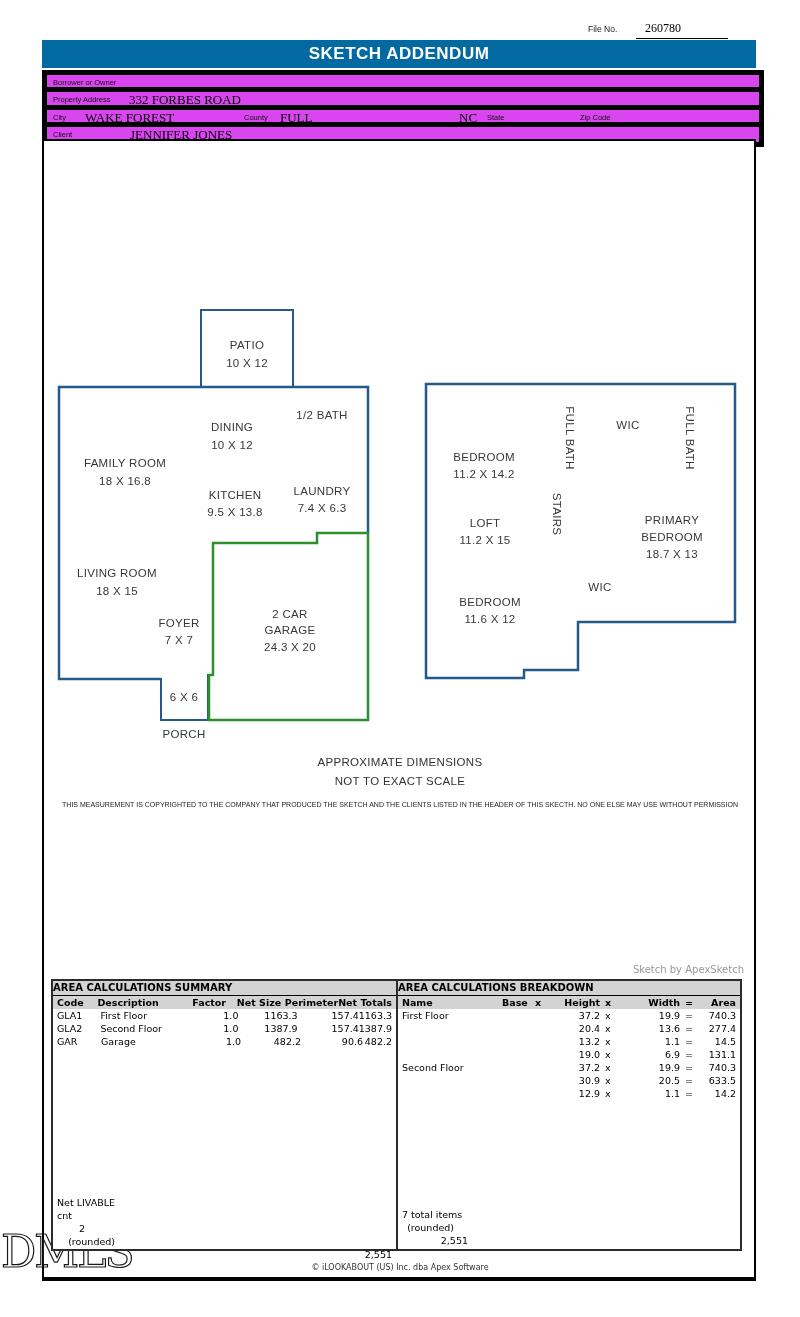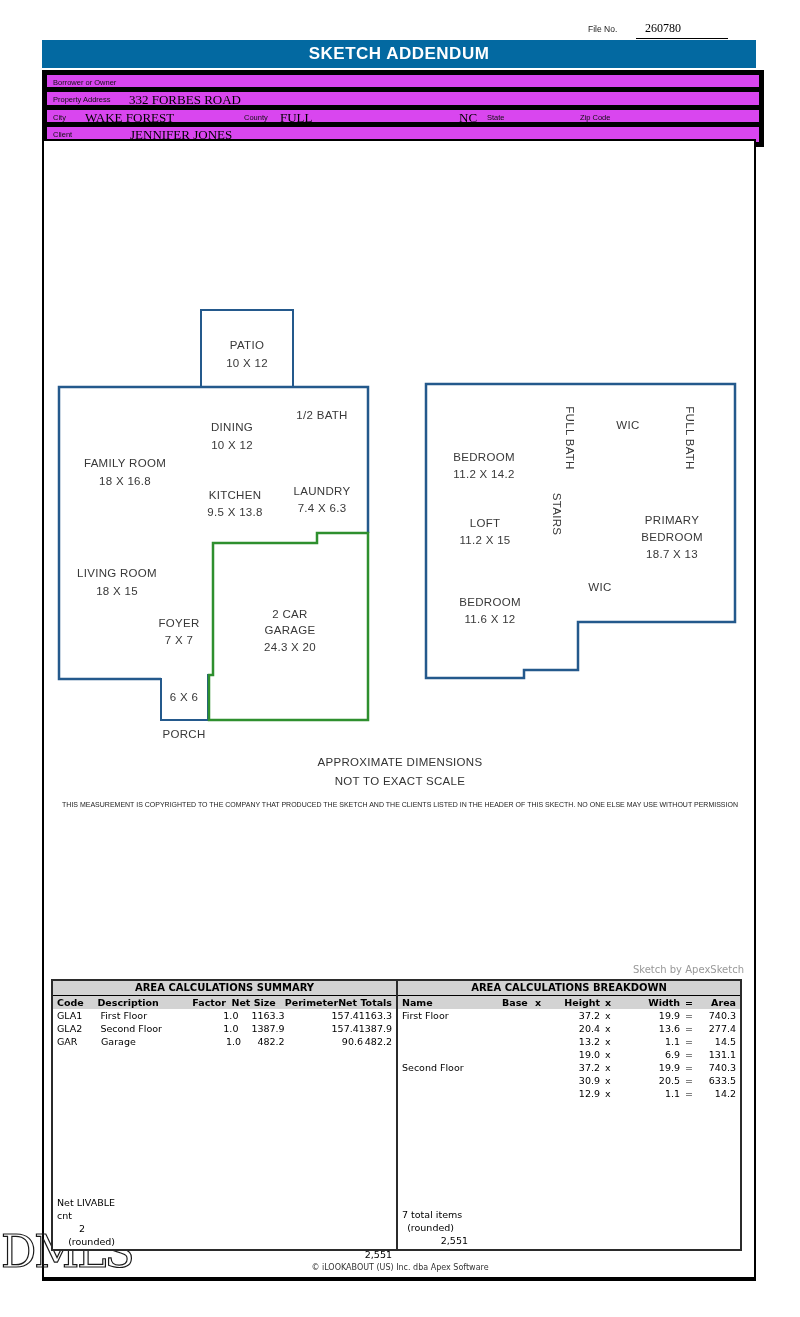--- a/index.html
+++ b/index.html
@@ -32,28 +32,28 @@
   .copyright{left:0;top:801px;width:800px;text-align:center;font-size:7px;color:#222;}
 
   .apex-credit{left:0;top:964px;width:744px;text-align:right;font-size:10px;color:#999;font-family:"DejaVu Sans",sans-serif;}
 
   
   .tbl{position:absolute;top:979px;height:268px;border:2px solid #2b2b2b;background:#fff;
        font-family:"DejaVu Sans",sans-serif;font-size:9.5px;color:#000;}
   .tbl-summary{left:51px;width:343px;}
   .tbl-breakdown{left:398px;width:342px;border-left:none;}
   .tbl-title{height:14px;line-height:14px;background:#d3d3d3;border-bottom:1px solid #000;
-             text-align:center;font-weight:bold;font-size:10px;}
+             text-align:left;font-weight:bold;font-size:10px;}
   .trow{display:flex;height:13px;line-height:13px;padding:0 4px;white-space:nowrap;}
   .thead{background:#d3d3d3;font-weight:bold;}
   
   .s-code{width:44px;text-align:left;}
   .s-desc{width:100px;text-align:left;}
   .s-fact{width:40px;text-align:right;}
-  .s-size{width:60px;text-align:center;}
+  .s-size{width:60px;text-align:right;}
   .s-perim{width:62px;text-align:right;}
   .s-tot{flex:1;text-align:right;}
   
   .b-name{width:100px;text-align:left;}
   .b-base{width:28px;text-align:left;}
   .b-op{width:14px;text-align:left;padding-left:5px;box-sizing:border-box;}
   .b-height{width:56px;text-align:right;}
   .b-width{width:66px;text-align:right;}
   .b-area{flex:1;text-align:right;}
   

